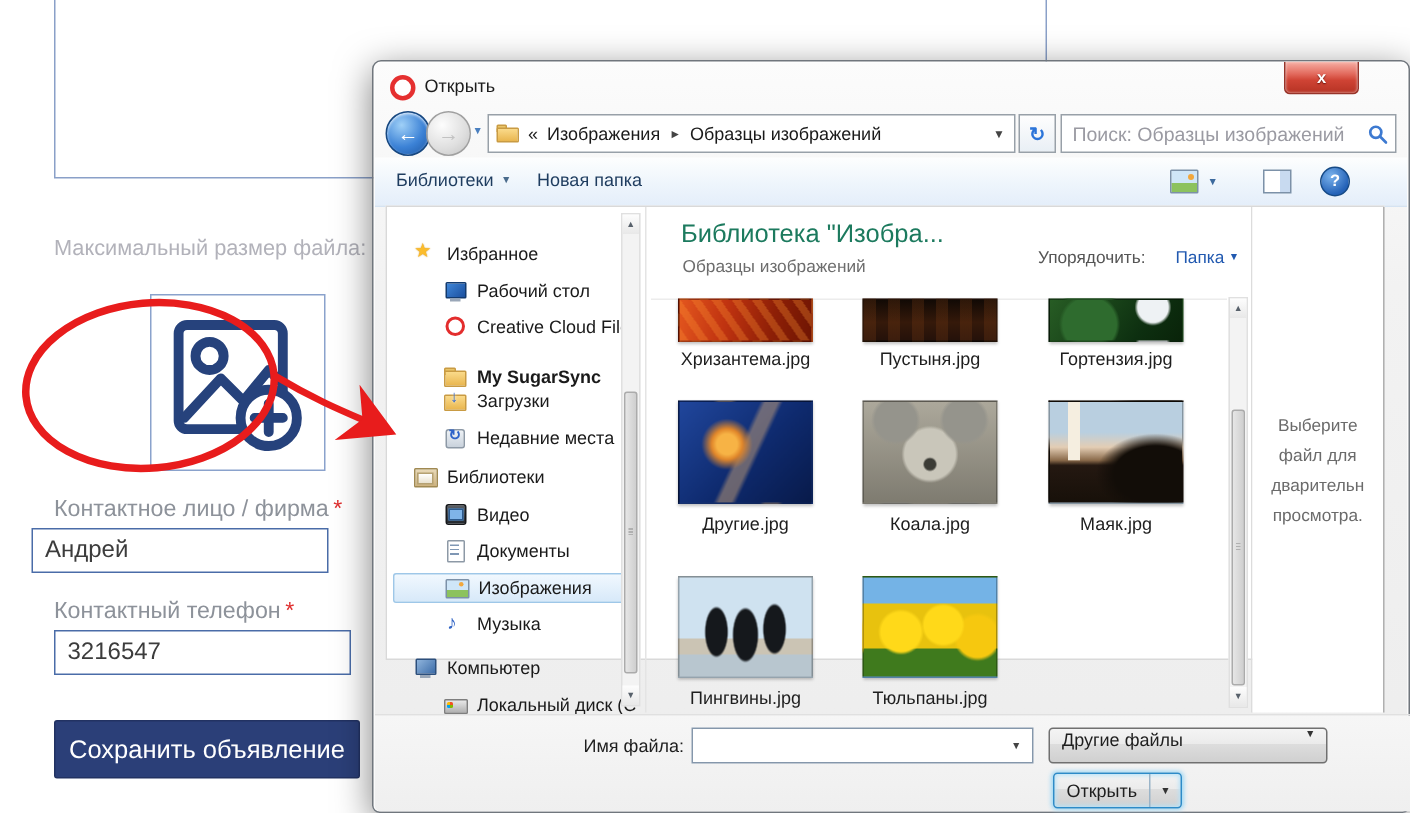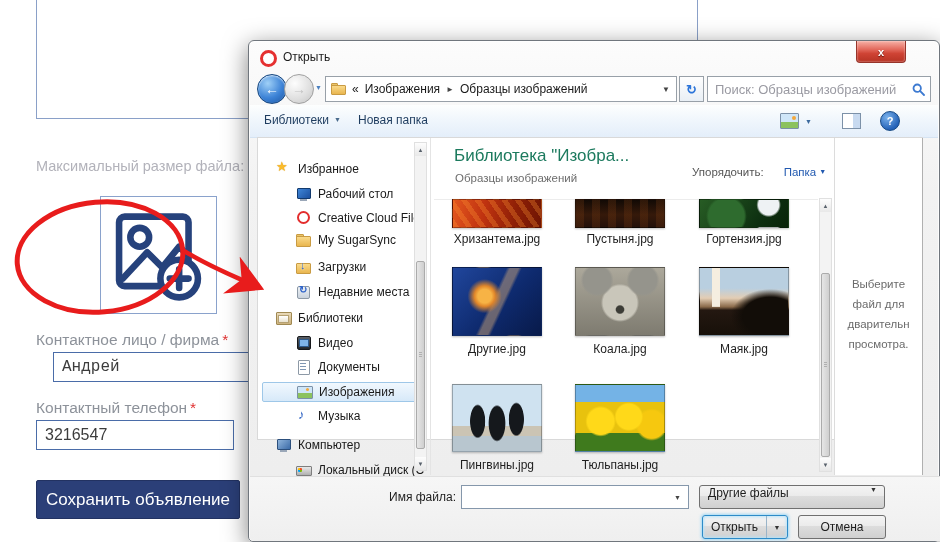--- a/index.html
+++ b/index.html
@@ -166,21 +166,21 @@
       <circle cx="30" cy="28" r="10" fill="none" stroke="#26427c" stroke-width="7"></circle>
       <path d="M12 72 L38 44 L54 60 L72 38 L82 48" fill="none" stroke="#26427c" stroke-width="7" stroke-linejoin="round" stroke-linecap="round"></path>
       <circle cx="72" cy="72" r="20" fill="#ffffff" stroke="#26427c" stroke-width="7"></circle>
       <path d="M72 62 L72 82 M62 72 L82 72" stroke="#26427c" stroke-width="7" stroke-linecap="round"></path>
     </svg>
   </div>
 
   <div class="abs fld-label" style="left:36px;top:331px;">
     <span>Контактное лицо / фирма</span><span class="req">*</span>
   </div>
-  <input class="tb" style="left: 53px; top: 352px; font-family: Liberation Mono, monospace;" value="Андрей">
+  <input class="tb" style="left: 21px; top: 352px;" value="Андрей">
 
   <div class="abs fld-label" style="left:36px;top:399px;">
     <span>Контактный телефон</span><span class="req">*</span>
   </div>
   <input class="tb" style="left: 36px; top: 420px;" value="3216547">
 
   <div class="abs save-btn">Сохранить объявление</div>
 
   <svg class="abs annot" viewBox="0 0 330 145">
     <defs>
@@ -249,21 +249,21 @@
           <span>Избранное</span>
         </div>
       <div class="si child" style="top:46px;">
           <span class="ic i-desktop"></span>
           <span>Рабочий стол</span>
         </div>
       <div class="si child" style="top:70px;">
           <span class="ic i-cc"></span>
           <span>Creative Cloud Files</span>
         </div>
-      <div class="si child" style="top:92px;">
+      <div class="si child" style="top:103px;font-weight:bold;">
           <span class="ic i-folder"></span>
           <span>My SugarSync</span>
         </div>
       <div class="si child" style="top:119px;">
           <span class="ic i-downloads"></span>
           <span>Загрузки</span>
         </div>
       <div class="si child" style="top:144px;">
           <span class="ic i-recent"></span>
           <span>Недавние места</span>
@@ -353,18 +353,15 @@
         <div class="combo-arrow">▼</div>
       </div>
       <div class="ft-select">
         <span class="txt">Другие файлы</span>
         <span class="chev">▼</span>
       </div>
       <div class="wbtn open-btn">
         <span class="cap">Открыть</span>
         <span class="split">▼</span>
       </div>
-      <div class="wbtn cancel-btn">
-        <span>Отмена</span>
-      </div>
     </div>
   </div>
 </div>
 
 </body></html>

